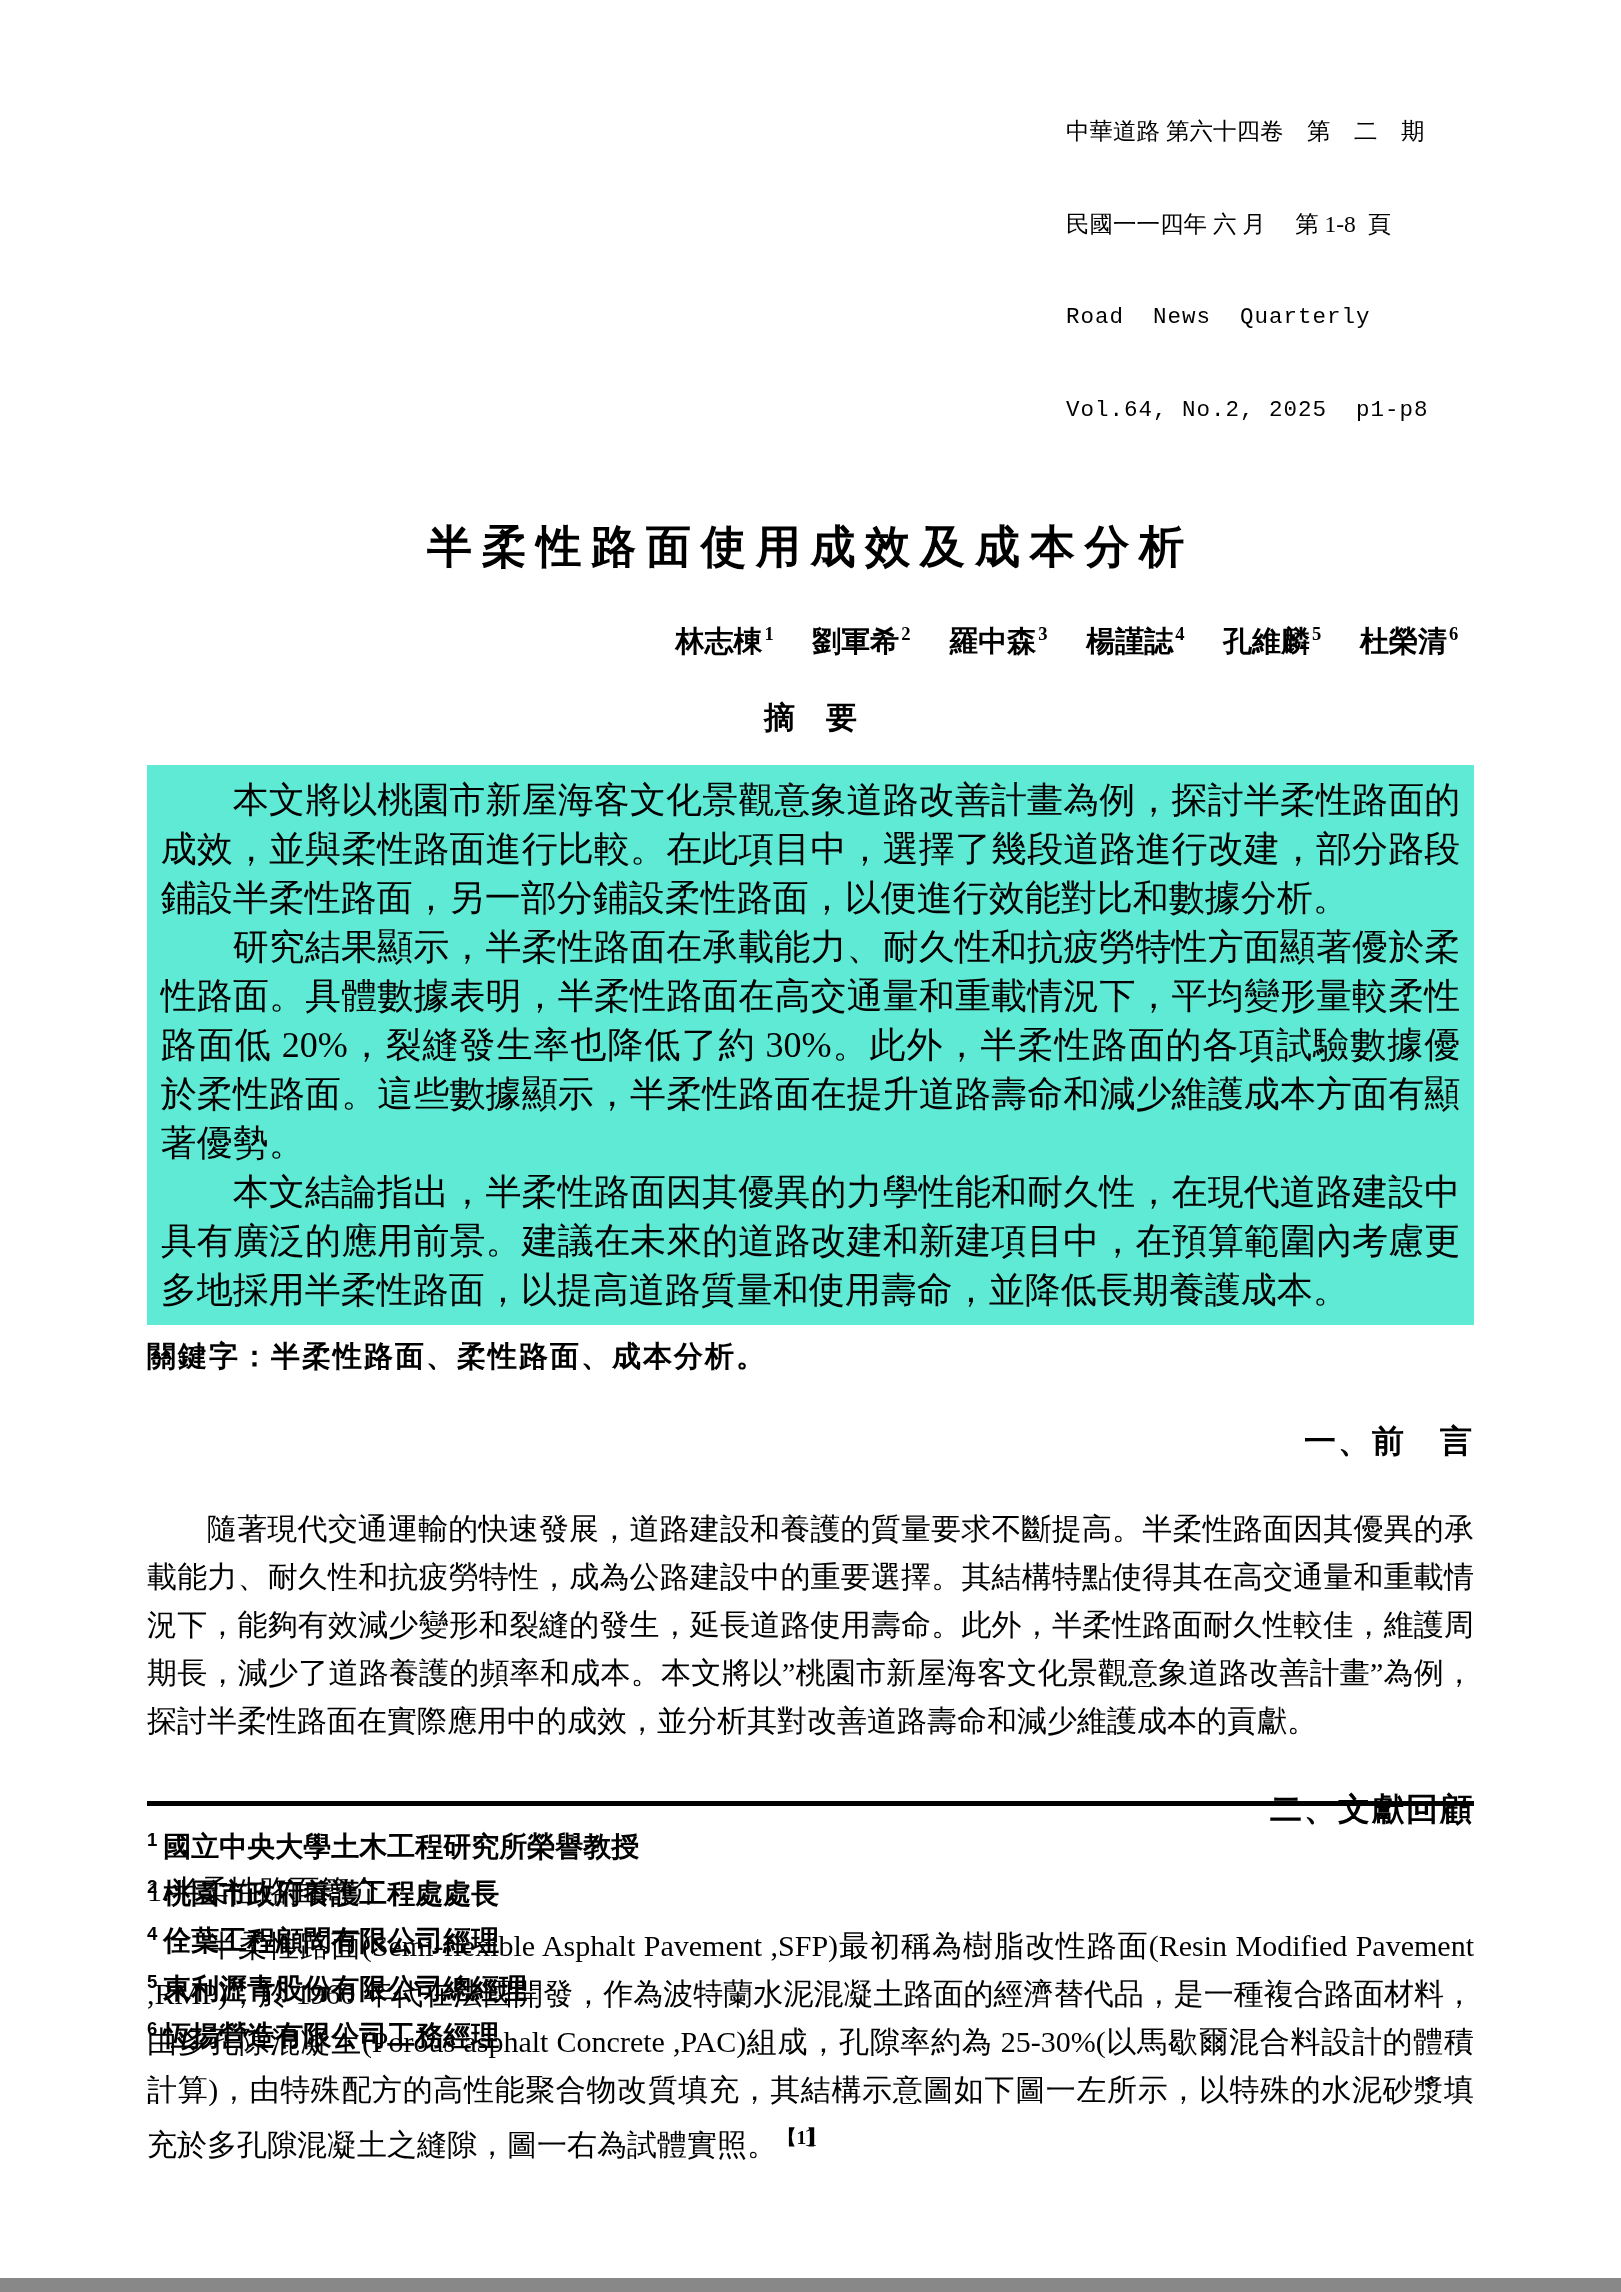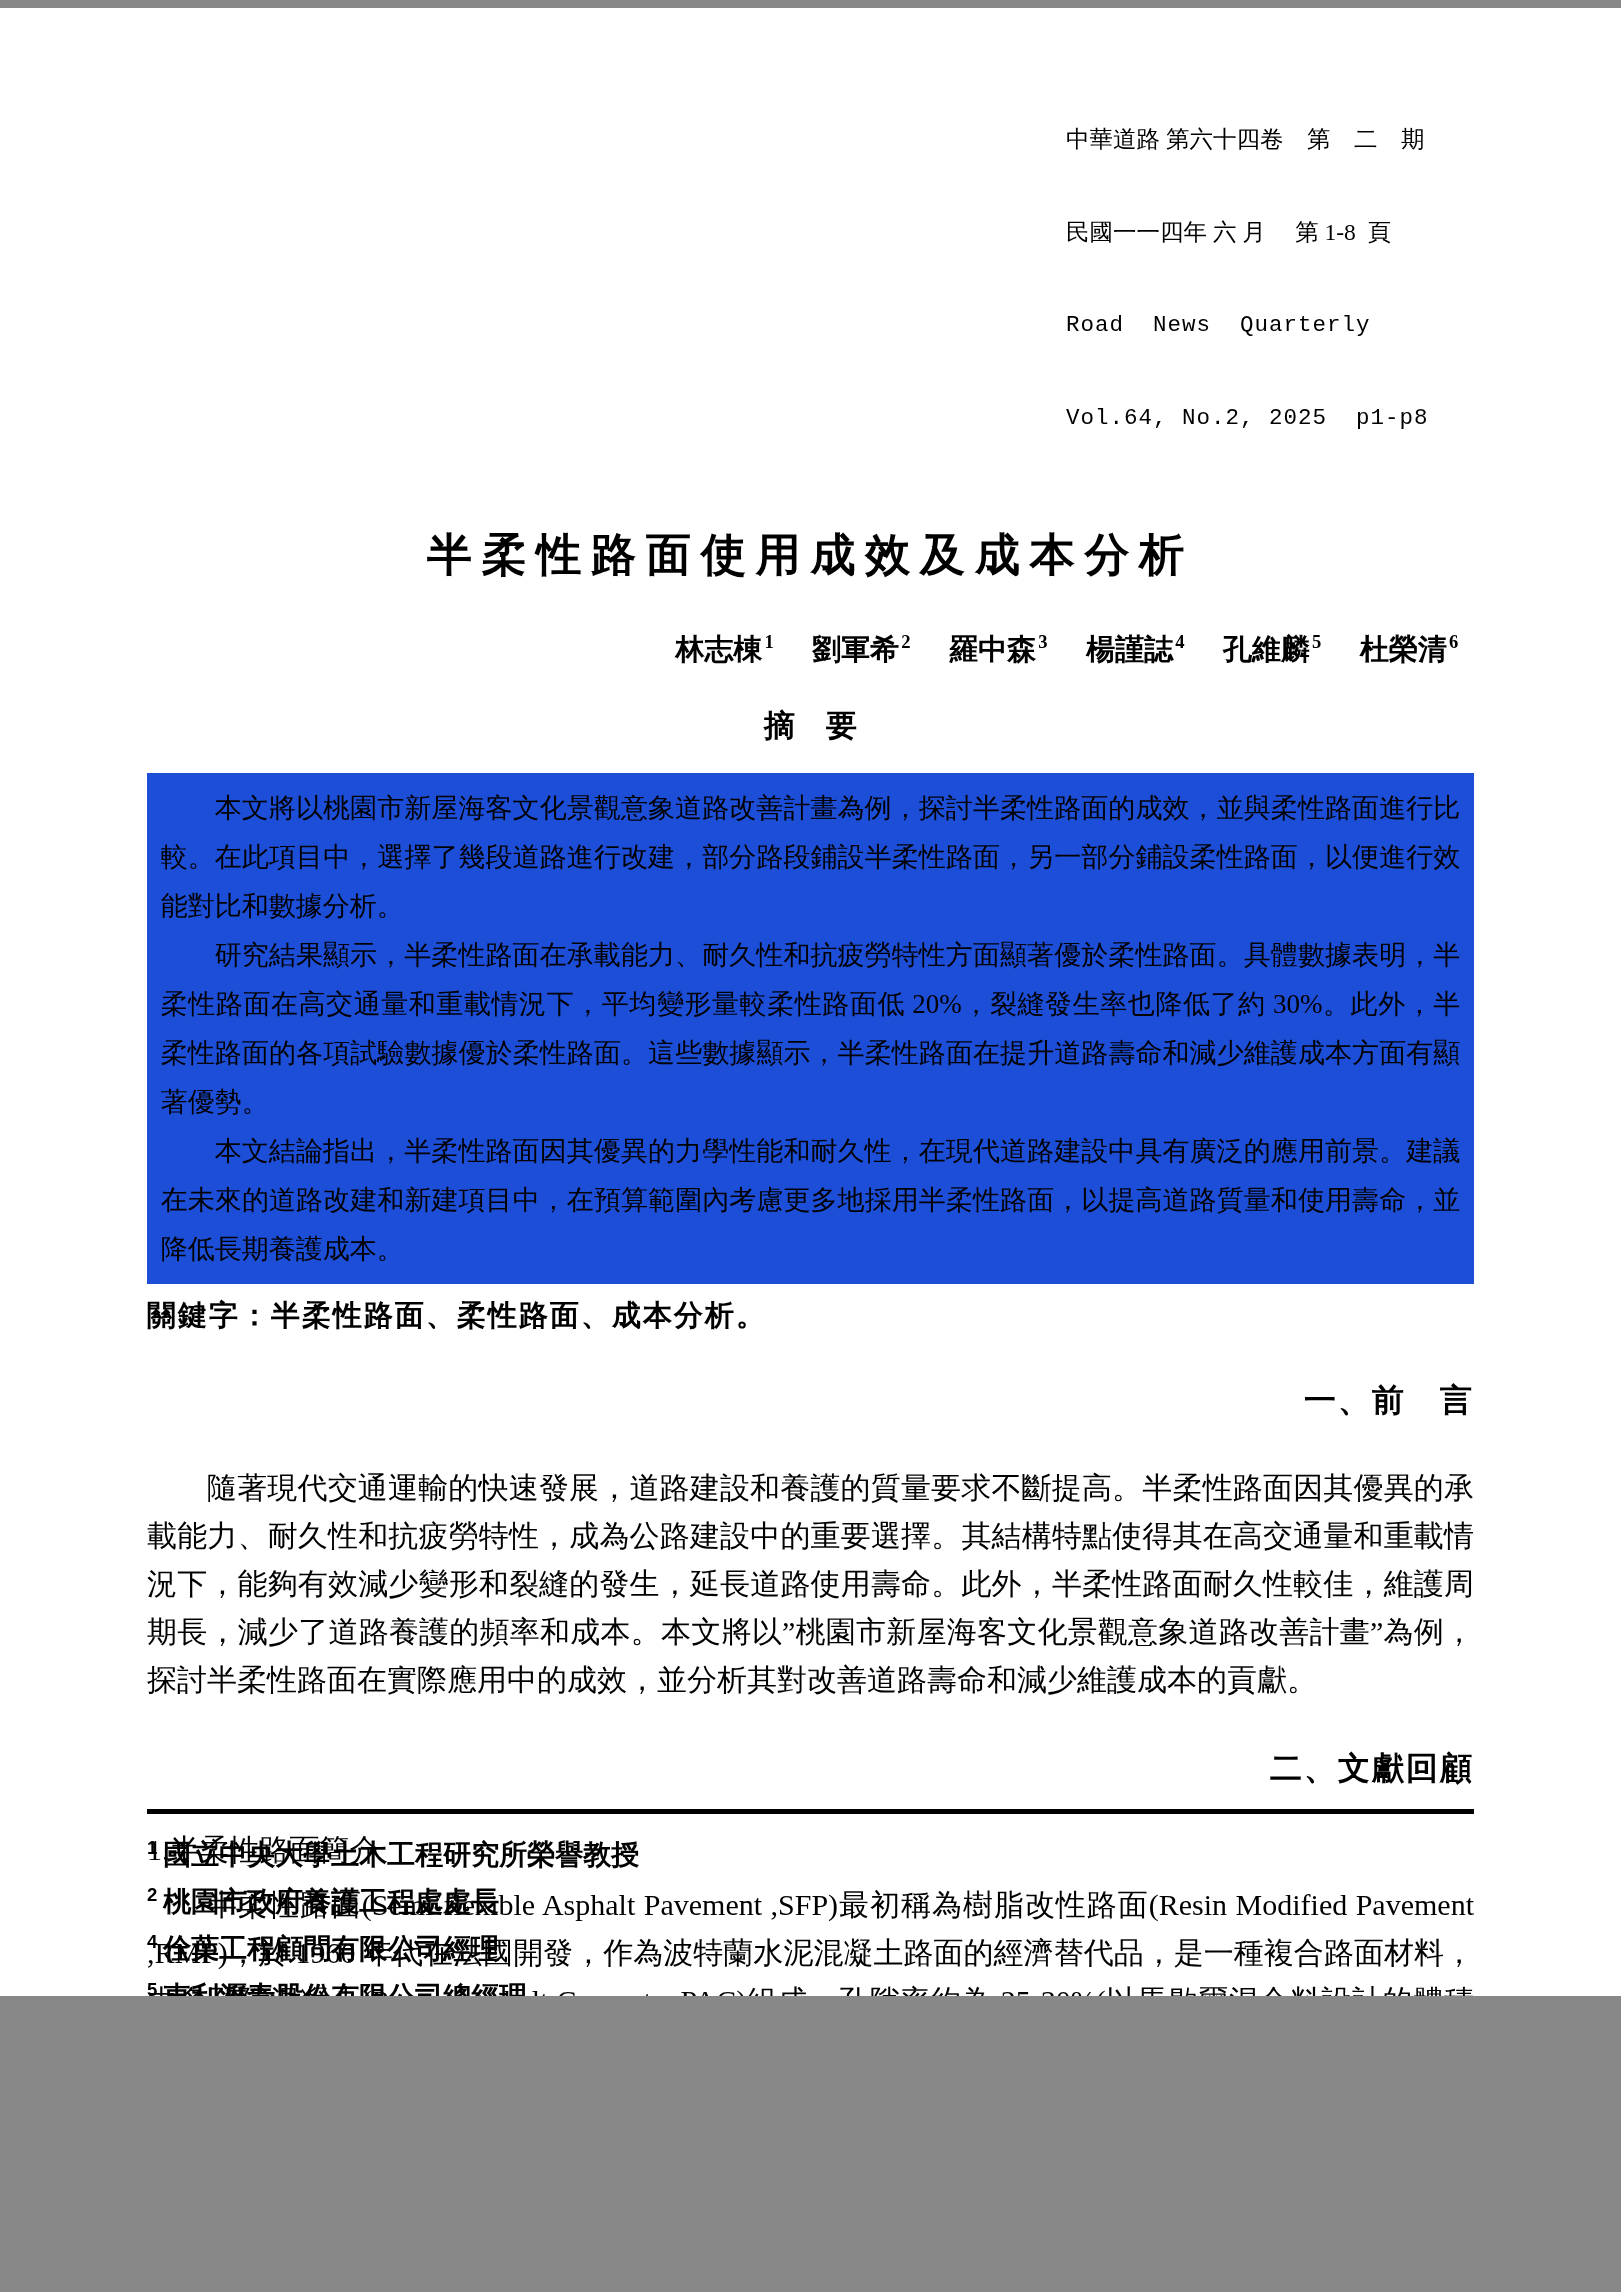--- a/index.html
+++ b/index.html
@@ -1,17 +1,17 @@
 <!DOCTYPE html>
 <html><head>
 <meta charset="utf-8">
 <style>
   html,body{margin:0;padding:0;background:#888;}
   .page{
-    width:1621px;height:1988px;position:relative;margin:8px auto;
+    width:1621px;height:2278px;position:relative;margin:0 auto;
     background:#ffffff;color:#000;
     font-family:"Liberation Serif","DejaVu Serif",serif;
     overflow:hidden;
   }
   .content{padding:0 147px;}
   
   .header-meta{
     margin:54px 0 0 919px;
     font-size:23.5px;line-height:31px;white-space:pre;
   }
@@ -31,23 +31,23 @@
   }
   .authors .author{margin:0 15.7px;white-space:nowrap;}
   .authors sup{font-size:18.6px;font-weight:bold;vertical-align:super;margin-left:2px;}
   
   .abstract-heading{
     margin-top:35px;text-align:center;
     font-family:"Liberation Sans","DejaVu Sans",sans-serif;
     font-weight:bold;font-size:31px;
   }
   .abstract-box{
-    margin-top:25.5px;background:#1d4ed8;
+    margin-top:25.5px;background:#5eead4;
     padding:11.8px 13.7px 9.8px;
-    font-size:27px;line-height:49px;text-align:justify;font-family:Liberation Serif, serif;
+    font-size:36px;line-height:49px;text-align:justify;font-family:Liberation Serif, serif;
   }
   .abstract-box p{margin:0;text-indent:2em;}
   .keywords{
     margin-top:11.8px;font-weight:bold;font-size:29px;letter-spacing:2px;
   }
   
   .section-heading{
     margin:43px 0 0;text-align:right;
     font-family:Liberation Mono, monospace;
     font-weight:bold;font-size:32px;letter-spacing:2px;

